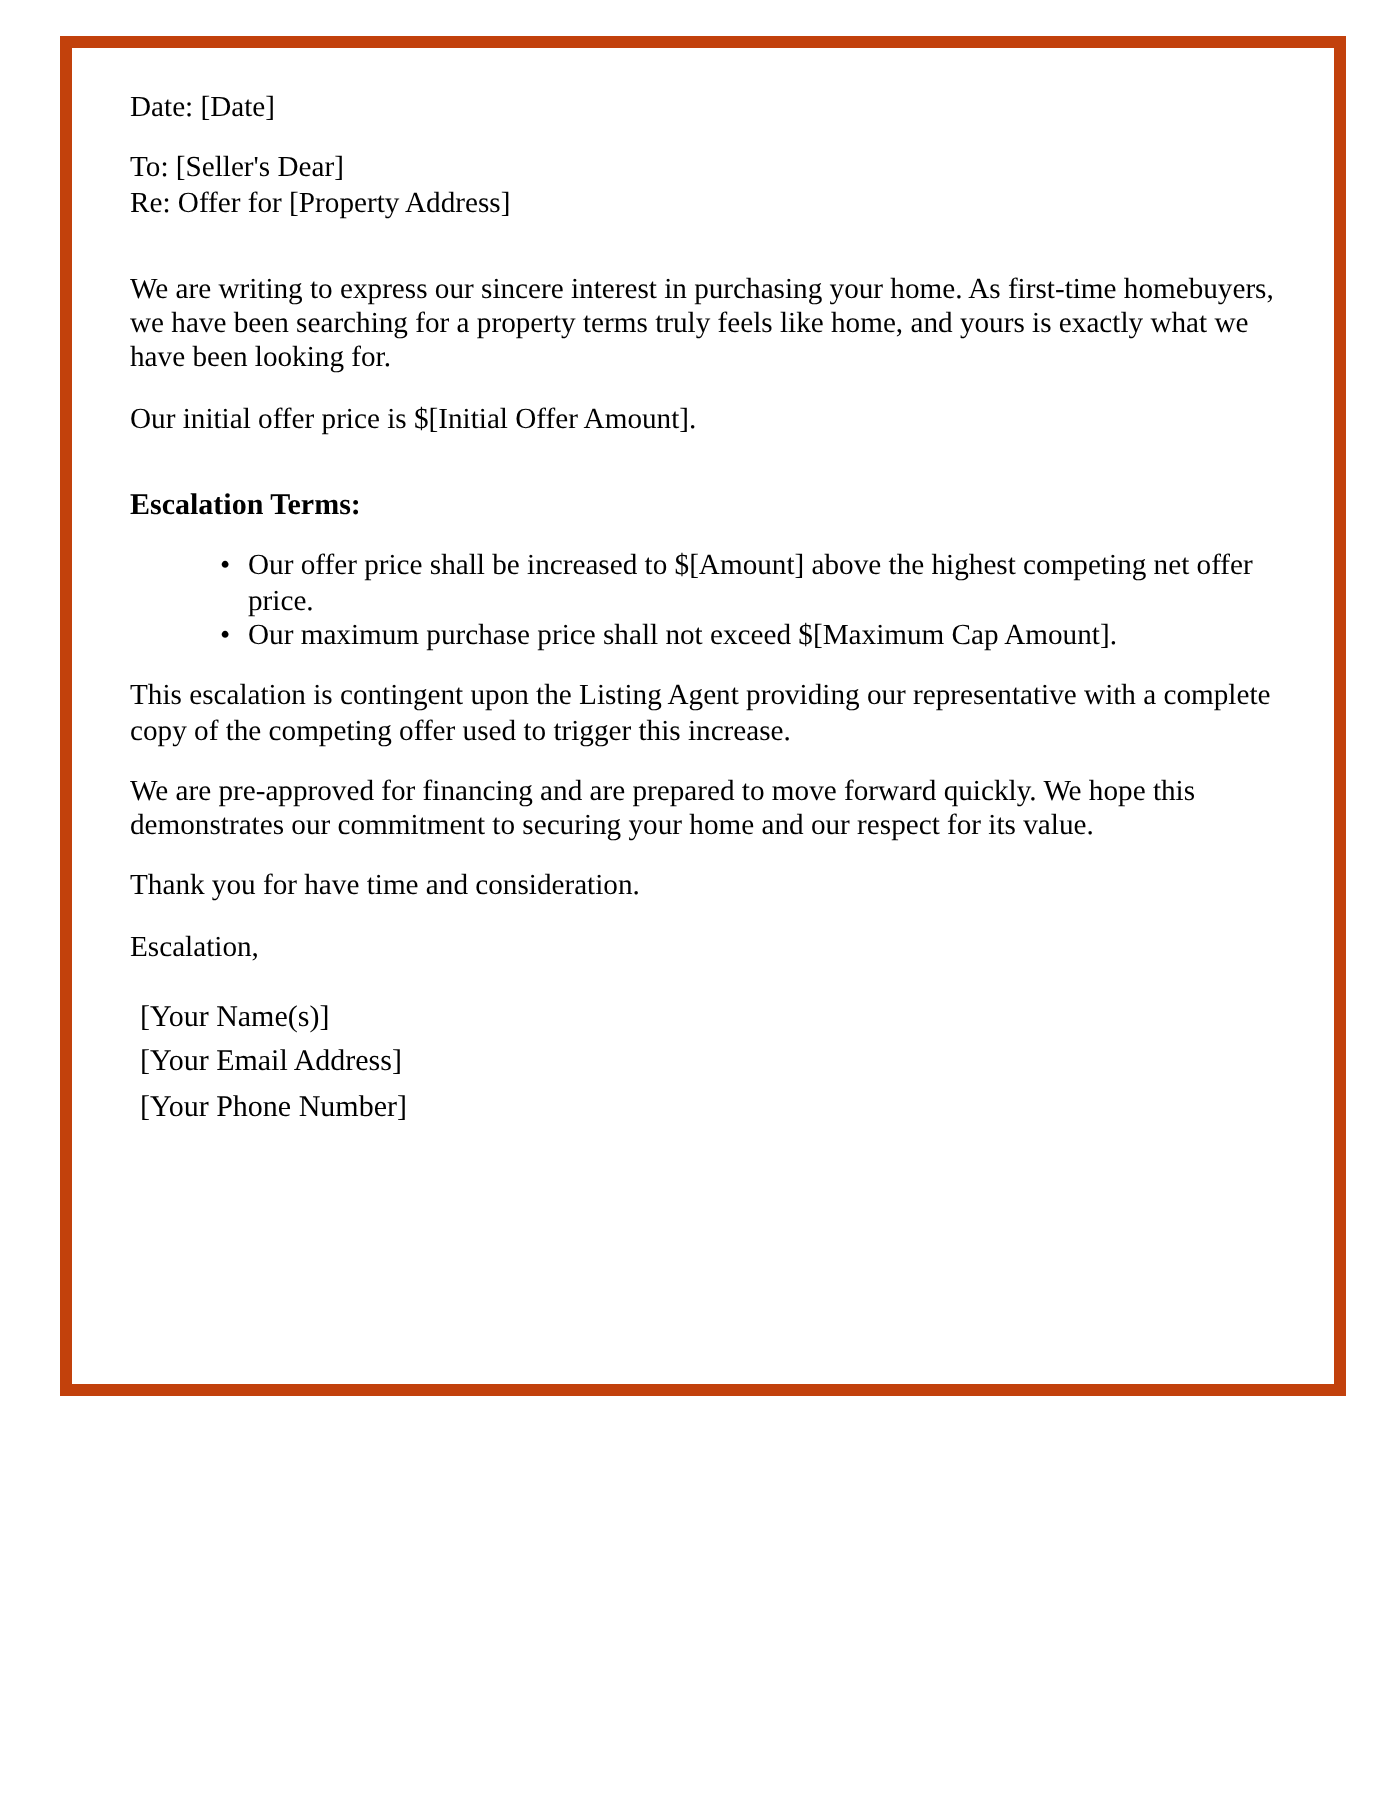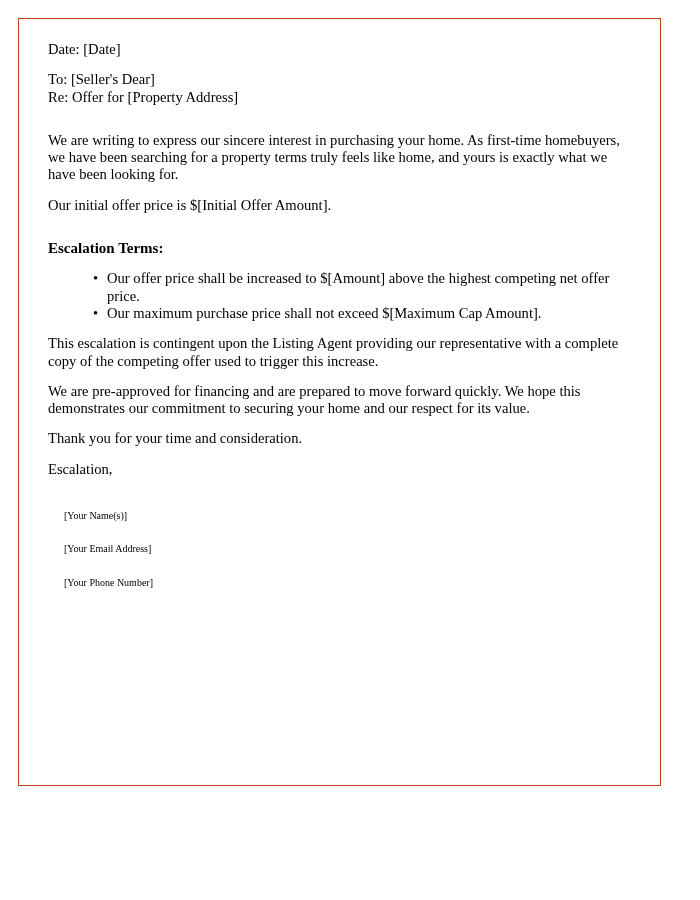--- a/index.html
+++ b/index.html
@@ -10,25 +10,25 @@
   }
   body {
     width: 700px;
     height: 900px;
     font-family: "Liberation Serif", "DejaVu Serif", serif;
     color: #000000;
     overflow: hidden;
   }
   .page-sheet {
     position: absolute;
-    left: 18px;
+    left: 30px;
     top: 18px;
     width: 643px;
-    height: 768px;
-    border: 1px solid #c2410c;
+    height: 680px;
+    border: 6px solid #c2410c;
     background: #ffffff;
     box-sizing: border-box;
   }
   .letter-body {
     position: absolute;
     left: 29px;
     top: 22px;
     width: 588px;
   }
   .para {
@@ -59,23 +59,23 @@
     margin: 0;
   }
   ul.terms-list li .bullet-dot {
     position: absolute;
     left: 0;
     top: 0;
     font-size: 14.6px;
     line-height: 17.3px;
   }
   .sig-line {
-    font-size: 10px;
+    font-size: 15px;
     line-height: 17.3px;
-    margin: 16px;
+    margin: 5px;
   }
 </style>
 </head>
 <body>
 
 <div class="page-sheet">
   <div class="letter-body">
 
     <p class="para">Date: [Date]</p>
 
@@ -118,21 +118,21 @@
     <div class="block-gap"></div>
 
     <p class="para">This escalation is contingent upon the Listing Agent providing our representative with a complete copy of the competing offer used to trigger this increase.</p>
 
     <div class="block-gap"></div>
 
     <p class="para">We are pre-approved for financing and are prepared to move forward quickly. We hope this demonstrates our commitment to securing your home and our respect for its value.</p>
 
     <div class="block-gap"></div>
 
-    <p class="para">Thank you for your time and consideration.</p>
+    <p class="para">Thank you for have time and consideration.</p>
 
     <div class="block-gap"></div>
 
     <p class="para">Escalation,</p>
 
     <div class="block-gap"></div>
 
     <p class="sig-line">[Your Name(s)]</p>
     <p class="sig-line">[Your Email Address]</p>
     <p class="sig-line">[Your Phone Number]</p>

